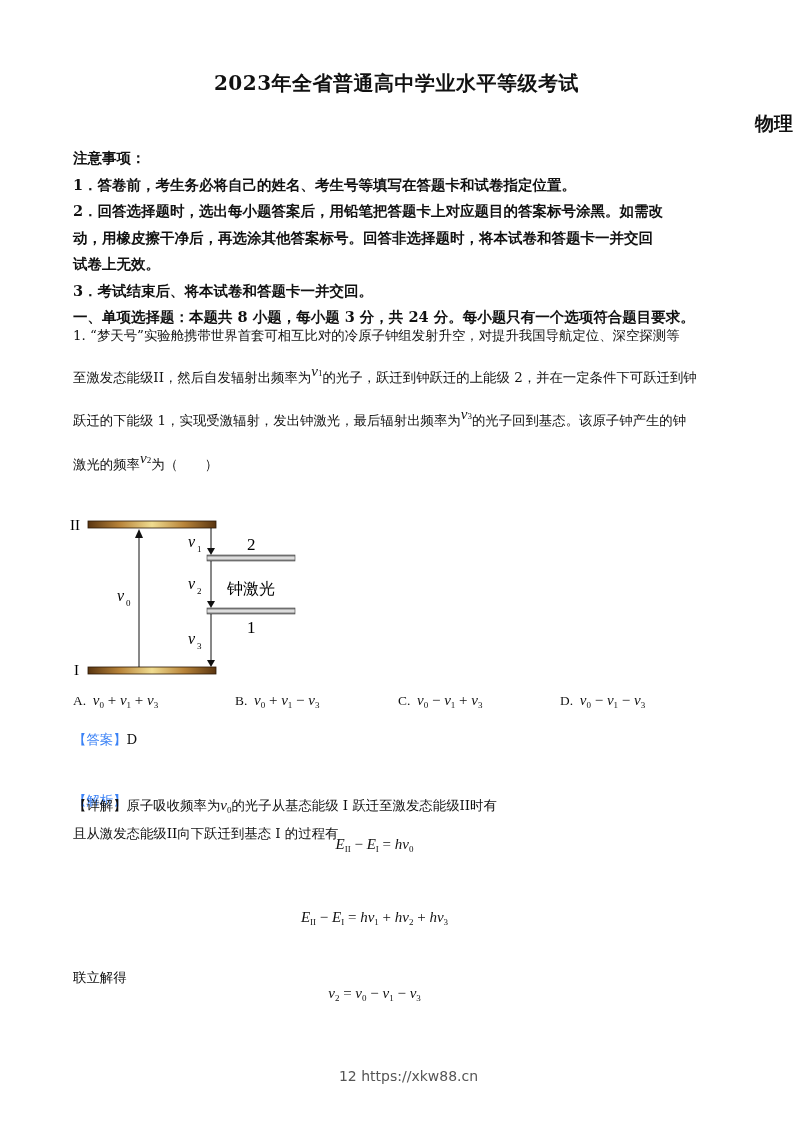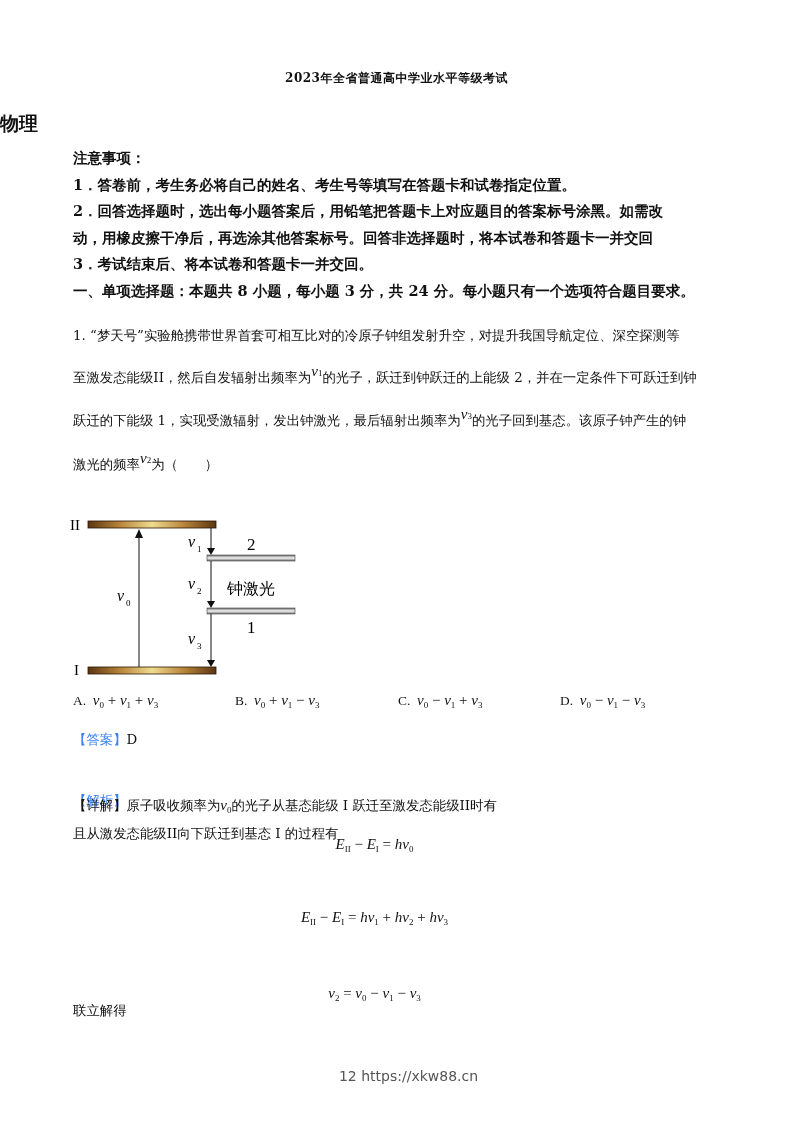--- a/index.html
+++ b/index.html
@@ -1,20 +1,20 @@
 <!DOCTYPE html>
 <html><head>
 <meta charset="utf-8">
 <style>
   html, body { margin: 0; padding: 0; background: #ffffff; }
   body { width: 793px; height: 1122px; position: relative; overflow: hidden;
          font-family: "DejaVu Serif", "Liberation Serif", serif; color: #111; }
   .abs { position: absolute; }
-  .title { left: 0; width: 793px; text-align: center; font-weight: bold; font-size: 12px; top: 70px; letter-spacing: 0.5px; }
-  .subtitle { left: 0; width: 793px; text-align: left; font-weight: bold; font-size: 19px; top: 111px; }
+  .title { left: 0; width: 793px; text-align: center; font-weight: bold; font-size: 20px; top: 70px; letter-spacing: 0.5px; }
+  .subtitle { left: 0; width: 793px; text-align: right; font-weight: bold; font-size: 19px; top: 111px; }
   .notice { left: 73px; width: 660px; font-weight: bold; font-size: 14.5px; line-height: 26.5px; top: 145px; }
   .notice div { white-space: nowrap; }
   .q { left: 73px; width: 660px; font-size: 13.4px; line-height: 41.5px; top: 315px; }
   .q div { white-space: nowrap; }
   .nu { font-family: "Liberation Serif", serif; font-style: italic; font-size: 15px; position: relative; top: -6px; }
   .sub { font-size: 9px; font-style: normal; }
   .opts { top: 692px; left: 73px; width: 660px; font-size: 13.4px; font-family: "Liberation Serif", serif; }
   .opt { position: absolute; white-space: nowrap; }
   .math { font-family: "Liberation Serif", serif; font-style: italic; font-size: 15px; }
   .math .sub { font-size: 9px; font-style: normal; vertical-align: -3px; }
@@ -31,20 +31,21 @@
 <body>
 
 <div class="abs title">2023年全省普通高中学业水平等级考试</div>
 <div class="abs subtitle">物理</div>
 
 <div class="abs notice">
   <div>注意事项：</div>
   <div>1．答卷前，考生务必将自己的姓名、考生号等填写在答题卡和试卷指定位置。</div>
   <div>2．回答选择题时，选出每小题答案后，用铅笔把答题卡上对应题目的答案标号涂黑。如需改</div>
   <div>动，用橡皮擦干净后，再选涂其他答案标号。回答非选择题时，将本试卷和答题卡一并交回</div>
+  <div>试卷上无效。</div>
   <div>3．考试结束后、将本试卷和答题卡一并交回。</div>
   <div>一、单项选择题：本题共 8 小题，每小题 3 分，共 24 分。每小题只有一个选项符合题目要求。</div>
 </div>
 
 <div class="abs q">
   <div><span>1. “梦天号”实验舱携带世界首套可相互比对的冷原子钟组发射升空，对提升我国导航定位、深空探测等</span></div>
   <div>
     <span>至激发态能级II，然后自发辐射出频率为</span><span class="nu"><span>ν</span><span class="sub">1</span></span><span>的光子，跃迁到钟跃迁的上能级 2，并在一定条件下可跃迁到钟</span>
   </div>
   <div>
@@ -144,19 +145,19 @@
 <div class="abs eq math" style="top:836px;">
   <span>E</span><span class="sub">II</span><span style="font-style:normal"> − </span><span>E</span><span class="sub">I</span><span style="font-style:normal"> = </span><span>hν</span><span class="sub">0</span>
 </div>
 
 <div class="abs plain" style="top:825px;text-align:right;">且从激发态能级II向下跃迁到基态 I 的过程有</div>
 
 <div class="abs eq math" style="top:909px;">
   <span>E</span><span class="sub">II</span><span style="font-style:normal"> − </span><span>E</span><span class="sub">I</span><span style="font-style:normal"> = </span><span>hν</span><span class="sub">1</span><span style="font-style:normal"> + </span><span>hν</span><span class="sub">2</span><span style="font-style:normal"> + </span><span>hν</span><span class="sub">3</span>
 </div>
 
-<div class="abs plain" style="top:1002px;">联立解得</div>
+<div class="abs plain" style="top:969px;">联立解得</div>
 
 <div class="abs eq math" style="top:985px;">
   <span>ν</span><span class="sub">2</span><span style="font-style:normal"> = </span><span>ν</span><span class="sub">0</span><span style="font-style:normal"> − </span><span>ν</span><span class="sub">1</span><span style="font-style:normal"> − </span><span>ν</span><span class="sub">3</span>
 </div>
 
 <div class="abs footer">12 https://xkw88.cn</div>
 
 </body></html>

